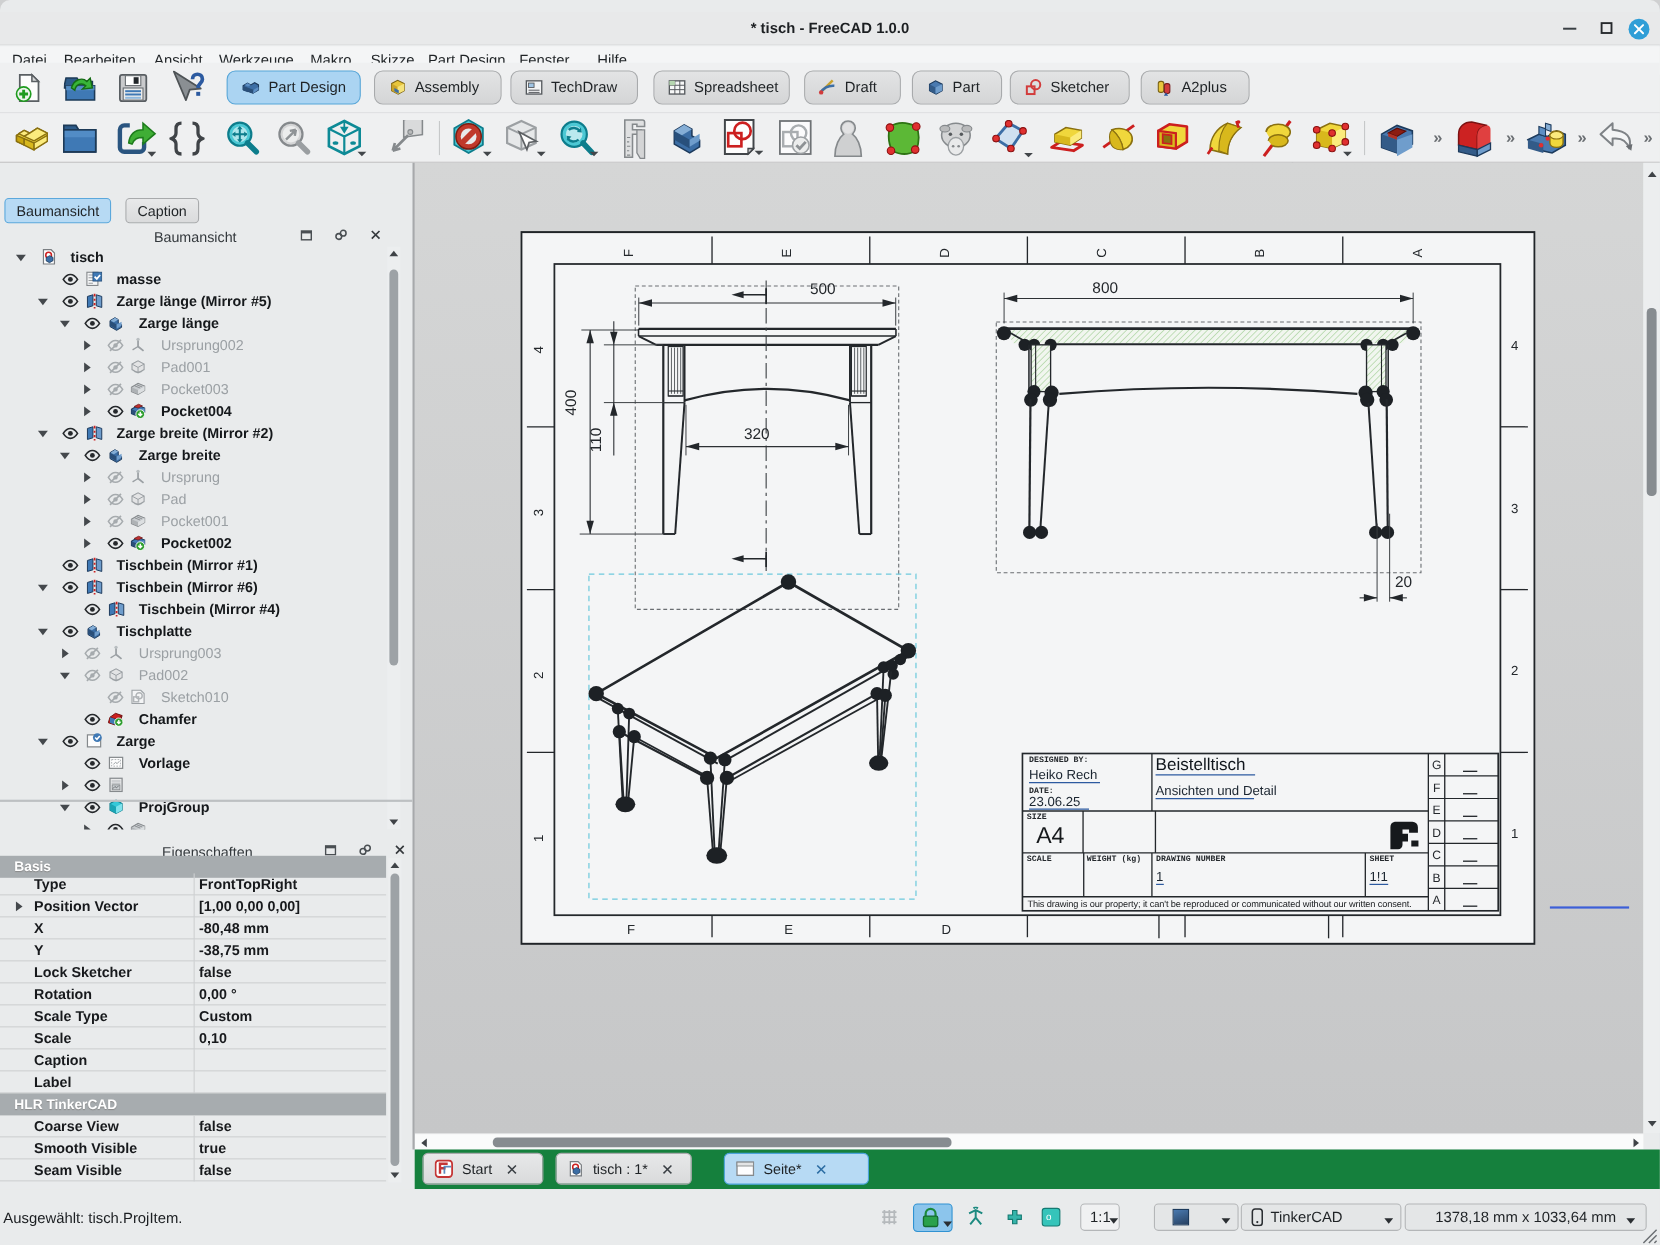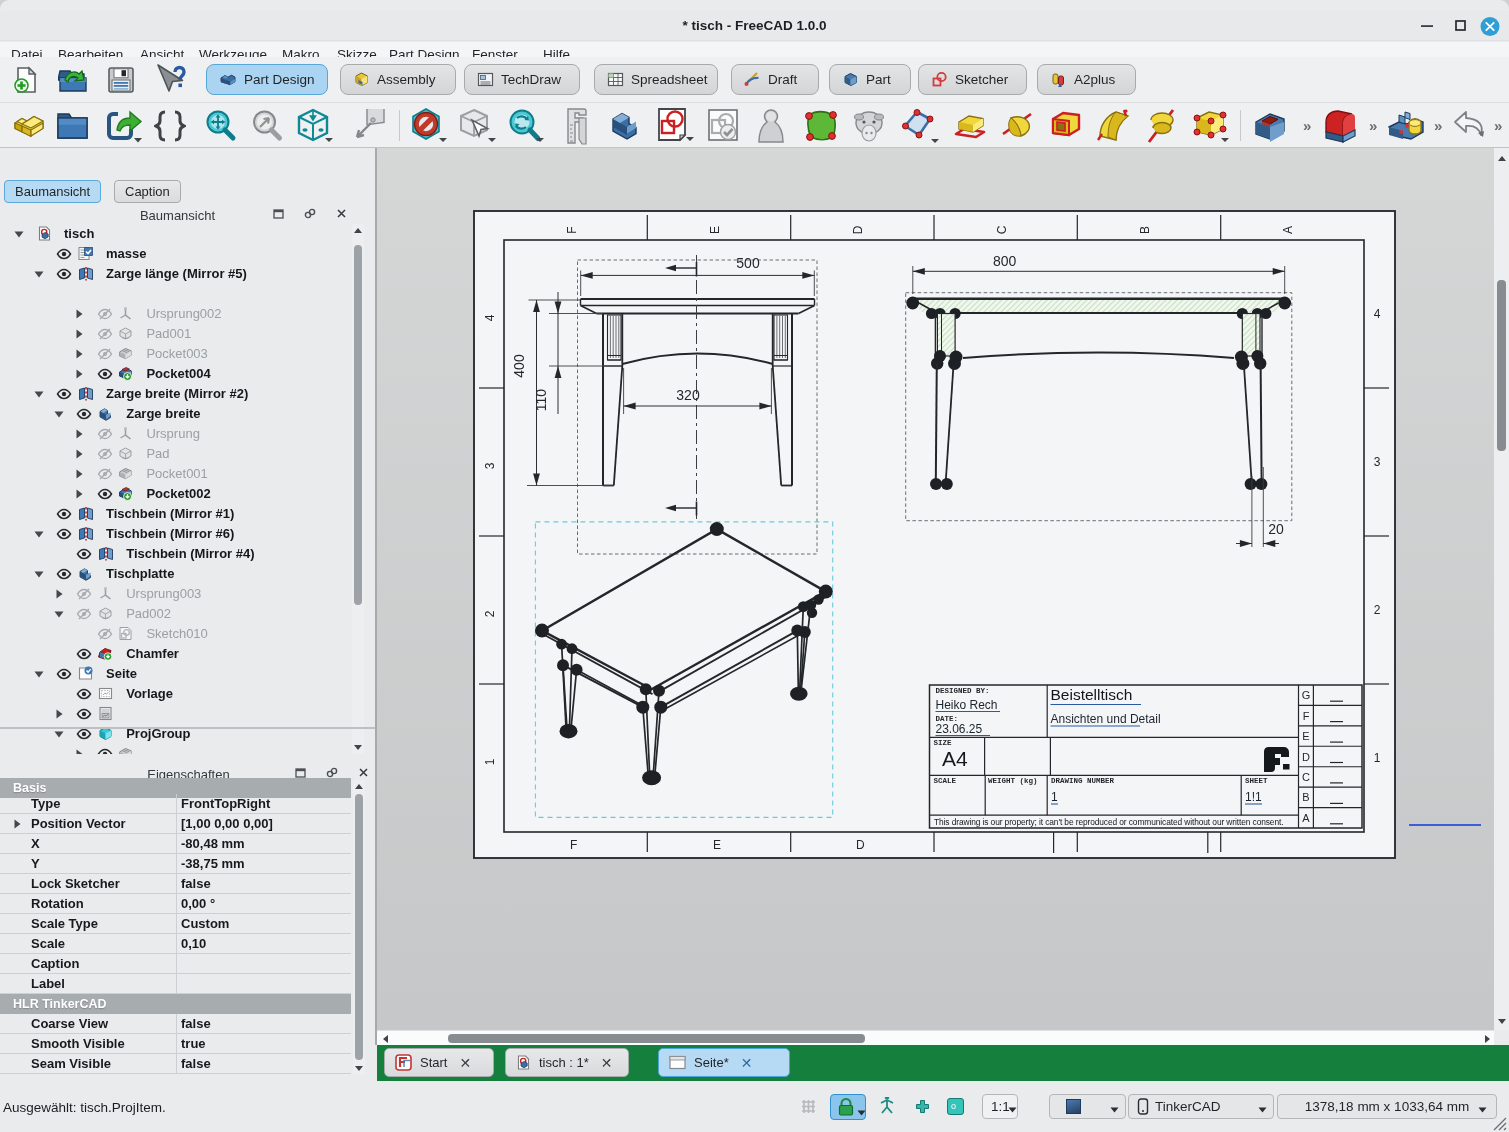--- a/index.html
+++ b/index.html
@@ -682,20 +682,36 @@
               <path d="M1.5 7 C3.5 3.8 6 2.5 8 2.5 s4.5 1.3 6.5 4.5 C12.5 10.2 10 11.5 8 11.5 s-4.5 -1.3 -6.5 -4.5 z" fill="none" stroke="#26292c" stroke-width="1.5"></path>
               <circle cx="8" cy="7" r="2.2" fill="#26292c"></circle>
             </svg></span>
           <span class="abs" style="left:77.5px;top:2px"><svg width="16" height="15" viewBox="0 0 16 15">
               <path d="M1.5 3.5 l5 -1.5 v10 l-5 1.5 z" fill="#3f79b5" stroke="#1c3a5c" stroke-width="0.9"></path>
               <path d="M14.5 3.5 l-5 -1.5 v10 l5 1.5 z" fill="#6f9dcc" stroke="#1c3a5c" stroke-width="0.9"></path>
               <path d="M8 1 v2.5 M8 5.5 v2 M8 9.5 v2 M8 13 v1.5" stroke="#cc2020" stroke-width="1.6"></path>
             </svg></span>
           <span class="abs lbl" style="left:101.0px;top:2px">Zarge länge (Mirror #5)</span>
         </div>
+<div class="trow" style="left:0;top:60px;width:352px">
+          <span class="abs" style="left:53.0px;top:4px"><svg width="12" height="12" viewBox="0 0 12 12">
+              <path d="M1.5 3.5 h9 L6 9.5 z" fill="#44484c"></path>
+            </svg></span>
+          <span class="abs" style="left:76.2px;top:3px"><svg width="16" height="14" viewBox="0 0 16 14">
+              <path d="M1.5 7 C3.5 3.8 6 2.5 8 2.5 s4.5 1.3 6.5 4.5 C12.5 10.2 10 11.5 8 11.5 s-4.5 -1.3 -6.5 -4.5 z" fill="none" stroke="#26292c" stroke-width="1.5"></path>
+              <circle cx="8" cy="7" r="2.2" fill="#26292c"></circle>
+            </svg></span>
+          <span class="abs" style="left:97.7px;top:2px"><svg width="15" height="15" viewBox="0 0 15 15">
+              <path d="M2 5.5 l4.5 -2.7 l3 1.7 v3 l3 1.7 v2.4 l-4.5 2.7 l-6 -3.4 z" fill="#3c6ea5" stroke="#1c3a5c" stroke-width="0.9"></path>
+              <path d="M2 5.5 l6 3.4 v4.4 l-6 -3.4 z" fill="#2a4f79"></path>
+              <path d="M8 8.9 l4.5 -2.4 v3.5 l-4.5 2.9 z" fill="#6f9dcc"></path>
+              <path d="M6.5 2.8 l3 1.7 l-4 2.4 l-3 -1.4 z" fill="#85aed6"></path>
+            </svg></span>
+          <span class="abs lbl" style="left:121.2px;top:2px">Zarge länge</span>
+        </div>
 <div class="trow dim" style="left:0;top:80px;width:352px">
           <span class="abs" style="left:73.2px;top:4px"><svg width="12" height="12" viewBox="0 0 12 12">
               <path d="M3.5 1.5 v9 L9.5 6 z" fill="#44484c"></path>
             </svg></span>
           <span class="abs" style="left:96.5px;top:3px"><svg width="16" height="14" viewBox="0 0 16 14">
               <path d="M1.5 7 C3.5 3.8 6 2.5 8 2.5 s4.5 1.3 6.5 4.5 C12.5 10.2 10 11.5 8 11.5 s-4.5 -1.3 -6.5 -4.5 z" fill="none" stroke="#a6abae" stroke-width="1.4"></path>
               <circle cx="8" cy="7" r="2" fill="#a6abae"></circle>
               <path d="M3 12 L13 2" stroke="#a6abae" stroke-width="1.5"></path>
             </svg></span>
           <span class="abs" style="left:118.0px;top:2px"><svg width="15" height="15" viewBox="0 0 15 15">
@@ -976,21 +992,21 @@
           <span class="abs" style="left:56.0px;top:3px"><svg width="16" height="14" viewBox="0 0 16 14">
               <path d="M1.5 7 C3.5 3.8 6 2.5 8 2.5 s4.5 1.3 6.5 4.5 C12.5 10.2 10 11.5 8 11.5 s-4.5 -1.3 -6.5 -4.5 z" fill="none" stroke="#26292c" stroke-width="1.5"></path>
               <circle cx="8" cy="7" r="2.2" fill="#26292c"></circle>
             </svg></span>
           <span class="abs" style="left:77.5px;top:2px"><svg width="15" height="15" viewBox="0 0 15 15">
               <path d="M1.5 2 h9 l3 3 v8 h-12 z" fill="#fdfdfd" stroke="#85898c" stroke-width="1.1"></path>
               <path d="M10.5 2 v3 h3" fill="none" stroke="#85898c" stroke-width="1"></path>
               <circle cx="10.5" cy="4.5" r="4" fill="#3f79b5"></circle>
               <path d="M8.5 4.5 l1.6 1.6 l2.6 -3" stroke="#fff" stroke-width="1.4" fill="none"></path>
             </svg></span>
-          <span class="abs lbl" style="left:101.0px;top:2px">Seite</span>
+          <span class="abs lbl" style="left:101.0px;top:2px">Zarge</span>
         </div>
 <div class="trow" style="left:0;top:460px;width:352px">
           <span class="abs" style="left:76.2px;top:3px"><svg width="16" height="14" viewBox="0 0 16 14">
               <path d="M1.5 7 C3.5 3.8 6 2.5 8 2.5 s4.5 1.3 6.5 4.5 C12.5 10.2 10 11.5 8 11.5 s-4.5 -1.3 -6.5 -4.5 z" fill="none" stroke="#26292c" stroke-width="1.5"></path>
               <circle cx="8" cy="7" r="2.2" fill="#26292c"></circle>
             </svg></span>
           <span class="abs" style="left:97.7px;top:2px"><svg width="15" height="15" viewBox="0 0 15 15">
               <rect x="1.5" y="2.5" width="12" height="10" fill="#fdfdfd" stroke="#85898c" stroke-width="1.1"></rect>
               <rect x="3.5" y="4.5" width="8" height="6" fill="none" stroke="#b0b4b7" stroke-width="0.9" stroke-dasharray="1.5 1.2"></rect>
               <path d="M5 9 l2 -2 l1.5 1.2 l2 -2.2" stroke="#9ba0a4" stroke-width="0.9" fill="none"></path>

